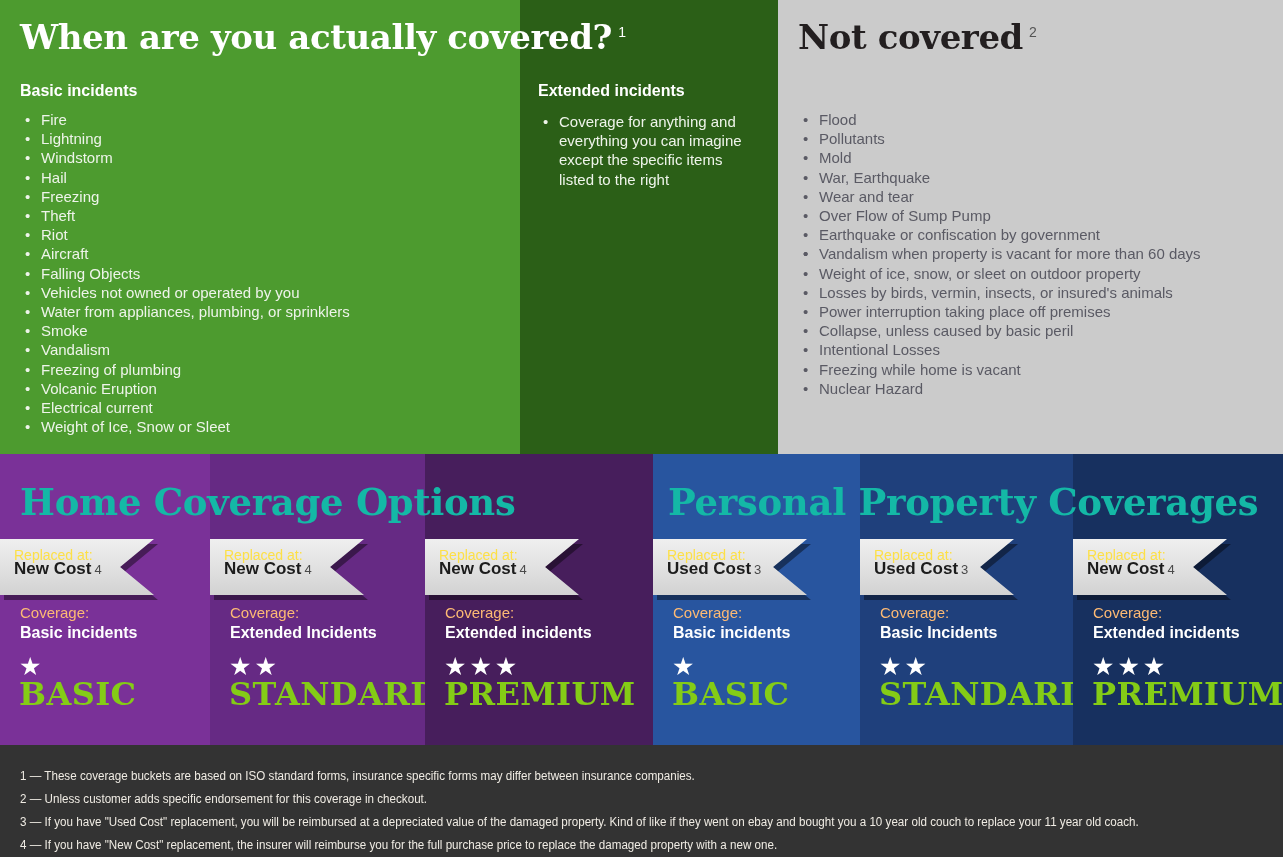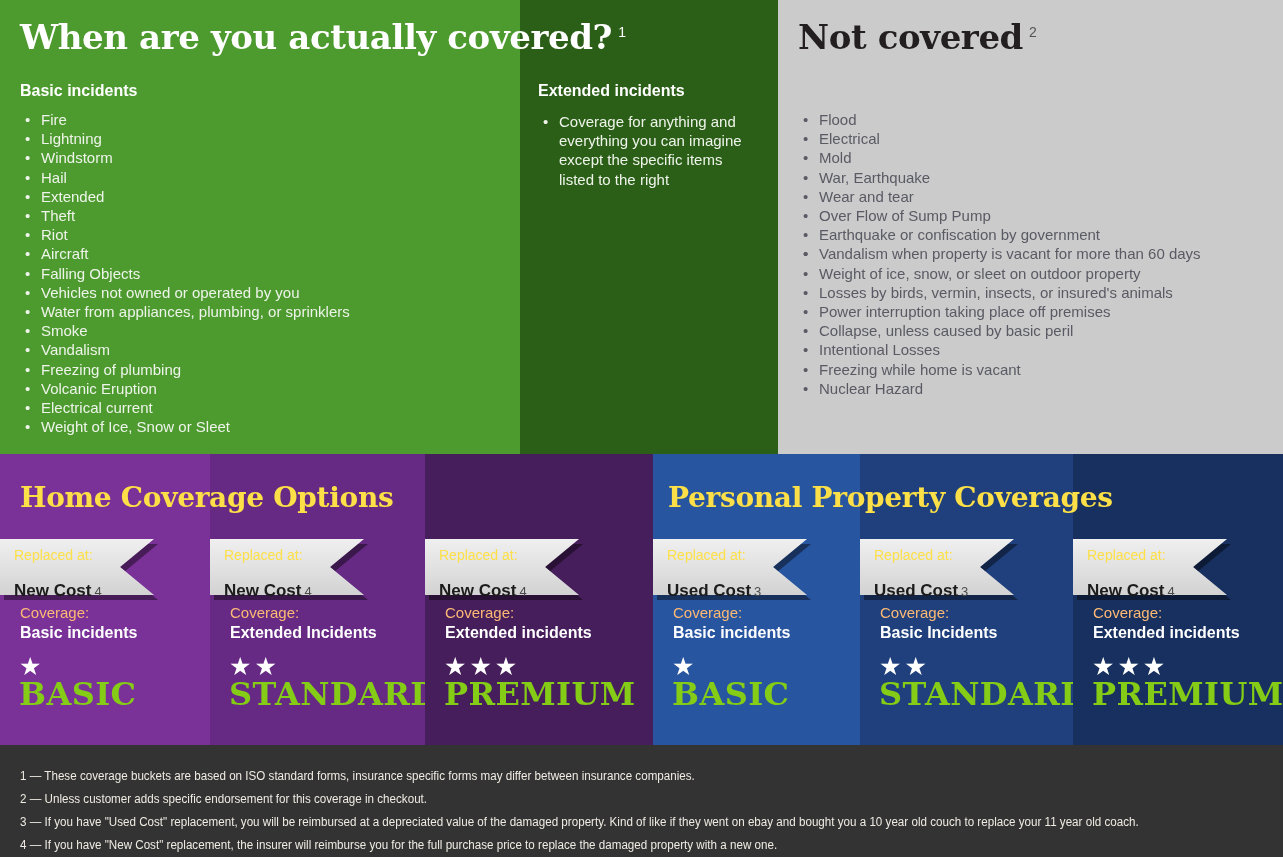--- a/index.html
+++ b/index.html
@@ -73,22 +73,22 @@
   .col-2 { left:210px; width:215px; background:#662a84; }
   .col-3 { left:425px; width:228px; background:#471e5c; }
   .col-4 { left:653px; width:207px; background:#28559f; }
   .col-5 { left:860px; width:213px; background:#1f407c; }
   .col-6 { left:1073px;width:210px; background:#17305f; }
 
   .band-title {
     position:absolute;
     font-family:"DejaVu Serif", serif;
     font-weight:bold;
-    font-size:28px;
-    color:#fde047;
+    font-size:37px;
+    color:#14b8a6;
     letter-spacing:-0.3px;
     white-space:nowrap;
     line-height:1;
   }
   .band-title-home     { left:20px;  top:30px; }
   .band-title-personal { left:668px; top:30px; }
 
   
   .ribbon-wrap { position:absolute; top:85px; left:0; width:154px; height:56px; }
   .ribbon-shadow {
@@ -101,21 +101,21 @@
     position:absolute; left:0; top:0; width:154px; height:56px;
     background:linear-gradient(180deg,#efefef 0%,#e3e3e3 45%,#d2d2d2 100%);
     -webkit-clip-path: polygon(0 0, 100% 0, 78% 50%, 100% 100%, 0 100%);
     clip-path: polygon(0 0, 100% 0, 78% 50%, 100% 100%, 0 100%);
   }
   .ribbon-l1 {
     position:absolute; left:14px; top:8px;
     font-size:14px; color:#fde047; line-height:1.2;
   }
   .ribbon-l2 {
-    position:absolute; left:14px; top:42px;
+    position:absolute; left:14px; top:20px;
     font-size:17px; font-weight:bold; color:#1c1c1c; line-height:1.2;
     white-space:nowrap;
   }
   .ribbon-l2 .note {
     font-size:13px; font-weight:normal; color:#4a4a4a; margin-left:3px;
   }
 
   .cov-label {
     position:absolute; left:20px; top:150px;
     font-size:15px; color:#fdba74; line-height:1.25;
@@ -172,40 +172,40 @@
     </div>
 
     <div class="subhead subhead-basic">Basic incidents</div>
     <div class="subhead subhead-extended">Extended incidents</div>
 
     <ul class="plain list-basic" id="list-basic">
         <li><span class="bullet">•</span><span>Fire</span></li>
         <li><span class="bullet">•</span><span>Lightning</span></li>
         <li><span class="bullet">•</span><span>Windstorm</span></li>
         <li><span class="bullet">•</span><span>Hail</span></li>
-        <li><span class="bullet">•</span><span>Extended</span></li>
+        <li><span class="bullet">•</span><span>Freezing</span></li>
         <li><span class="bullet">•</span><span>Theft</span></li>
         <li><span class="bullet">•</span><span>Riot</span></li>
         <li><span class="bullet">•</span><span>Aircraft</span></li>
         <li><span class="bullet">•</span><span>Falling Objects</span></li>
         <li><span class="bullet">•</span><span>Vehicles not owned or operated by you</span></li>
         <li><span class="bullet">•</span><span>Water from appliances, plumbing, or sprinklers</span></li>
         <li><span class="bullet">•</span><span>Smoke</span></li>
         <li><span class="bullet">•</span><span>Vandalism</span></li>
         <li><span class="bullet">•</span><span>Freezing of plumbing</span></li>
         <li><span class="bullet">•</span><span>Volcanic Eruption</span></li>
         <li><span class="bullet">•</span><span>Electrical current</span></li>
         <li><span class="bullet">•</span><span>Weight of Ice, Snow or Sleet</span></li>
       </ul>
     <ul class="plain list-extended" id="list-extended">
         <li><span class="bullet">•</span><span>Coverage for anything and everything you can imagine except the specific items listed to the right</span></li>
       </ul>
     <ul class="plain list-notcovered" id="list-notcovered">
         <li><span class="bullet">•</span><span>Flood</span></li>
-        <li><span class="bullet">•</span><span>Electrical</span></li>
+        <li><span class="bullet">•</span><span>Pollutants</span></li>
         <li><span class="bullet">•</span><span>Mold</span></li>
         <li><span class="bullet">•</span><span>War, Earthquake</span></li>
         <li><span class="bullet">•</span><span>Wear and tear</span></li>
         <li><span class="bullet">•</span><span>Over Flow of Sump Pump</span></li>
         <li><span class="bullet">•</span><span>Earthquake or confiscation by government</span></li>
         <li><span class="bullet">•</span></li>
         <li><span class="bullet">•</span><span>Vandalism when property is vacant for more than 60 days</span></li>
         <li><span class="bullet">•</span><span>Weight of ice, snow, or sleet on outdoor property</span></li>
         <li><span class="bullet">•</span><span>Losses by birds, vermin, insects, or insured's animals</span></li>
         <li><span class="bullet">•</span><span>Power interruption taking place off premises</span></li>

